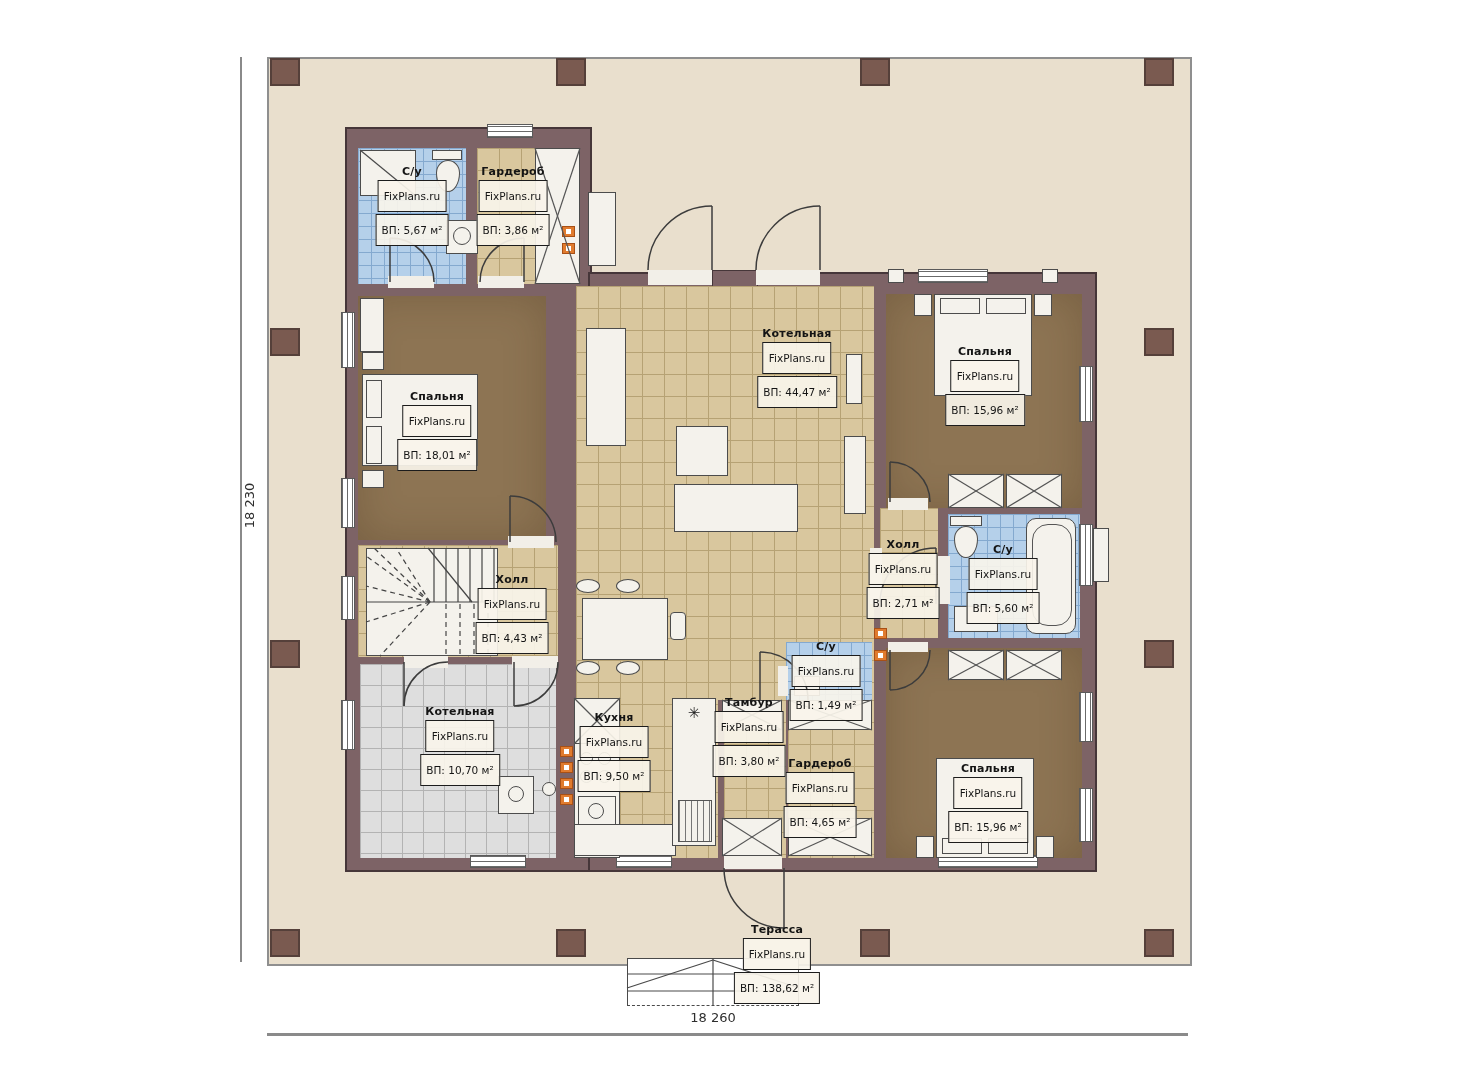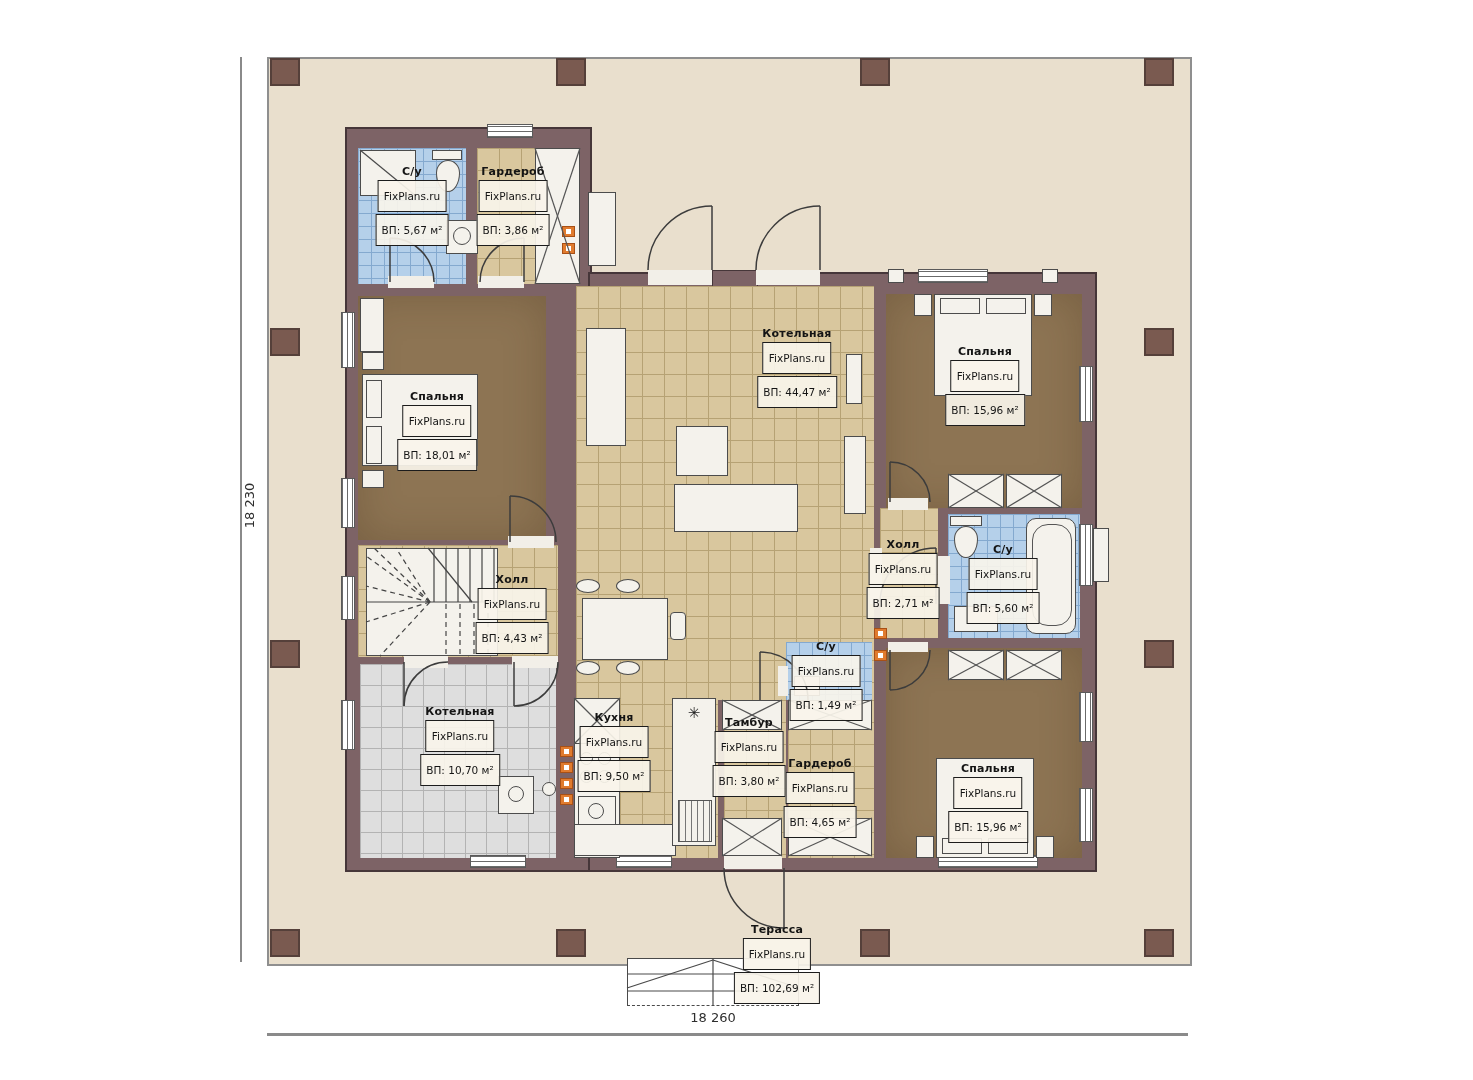--- a/index.html
+++ b/index.html
@@ -326,39 +326,39 @@
   <div class="abs room-label" style="left:460px;top:705px;">
     <div class="rl-name">Котельная</div>
     <span class="rl-box">FixPlans.ru</span>
     <span class="rl-box">ВП: 10,70 м²</span>
   </div>
   <div class="abs room-label" style="left:614px;top:711px;">
     <div class="rl-name">Кухня</div>
     <span class="rl-box">FixPlans.ru</span>
     <span class="rl-box">ВП: 9,50 м²</span>
   </div>
-  <div class="abs room-label" style="left:749px;top:716px;text-align:center;">
+  <div class="abs room-label" style="left:749px;top:696px;text-align:center;">
     <div class="rl-name">Тамбур</div>
     <span class="rl-box">FixPlans.ru</span>
     <span class="rl-box">ВП: 3,80 м²</span>
   </div>
   <div class="abs room-label" style="left:820px;top:757px;">
     <div class="rl-name">Гардероб</div>
     <span class="rl-box">FixPlans.ru</span>
     <span class="rl-box">ВП: 4,65 м²</span>
   </div>
   <div class="abs room-label" style="left:988px;top:762px;">
     <div class="rl-name">Спальня</div>
     <span class="rl-box">FixPlans.ru</span>
     <span class="rl-box">ВП: 15,96 м²</span>
   </div>
   <div class="abs room-label" style="left:777px;top:923px;">
     <div class="rl-name">Терасса</div>
     <span class="rl-box">FixPlans.ru</span>
-    <span class="rl-box">ВП: 102,69 м²</span>
+    <span class="rl-box">ВП: 138,62 м²</span>
   </div>
 
   <div class="abs dim-line" style="left:240px;top:57px;width:1.5px;height:905px;"></div>
   <div class="abs dim-text" style="left:214px;top:498px;width:70px;transform:rotate(-90deg);">18 230</div>
   <div class="abs dim-line" style="left:267px;top:1033px;width:921px;height:2.5px;"></div>
   <div class="abs dim-text" style="left:658px;top:1010px;width:110px;">18 260</div>
 
 </div>
 
 </body></html>

